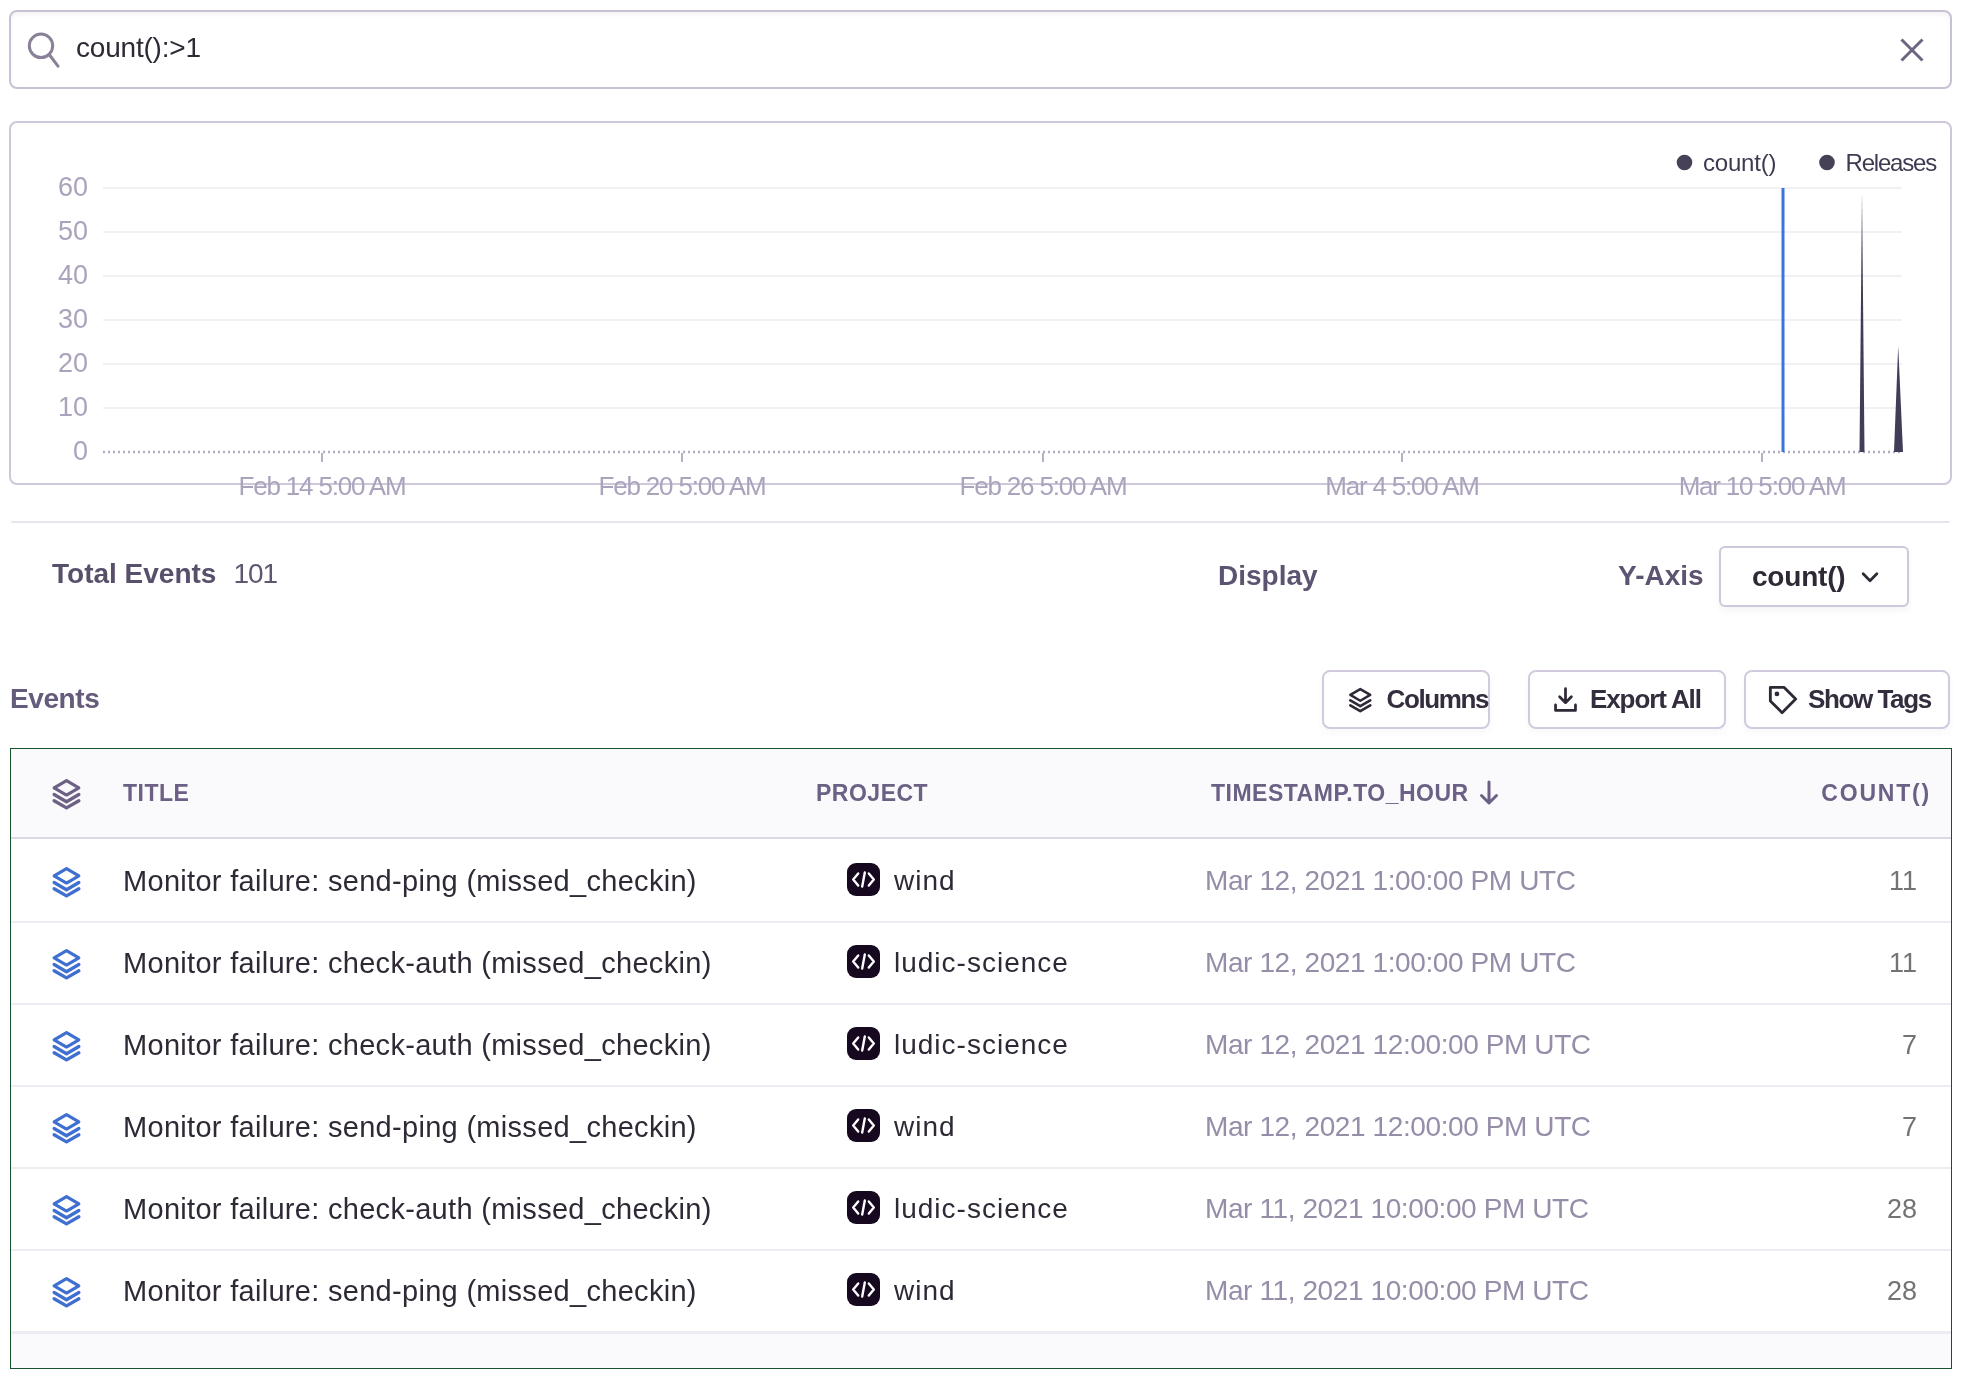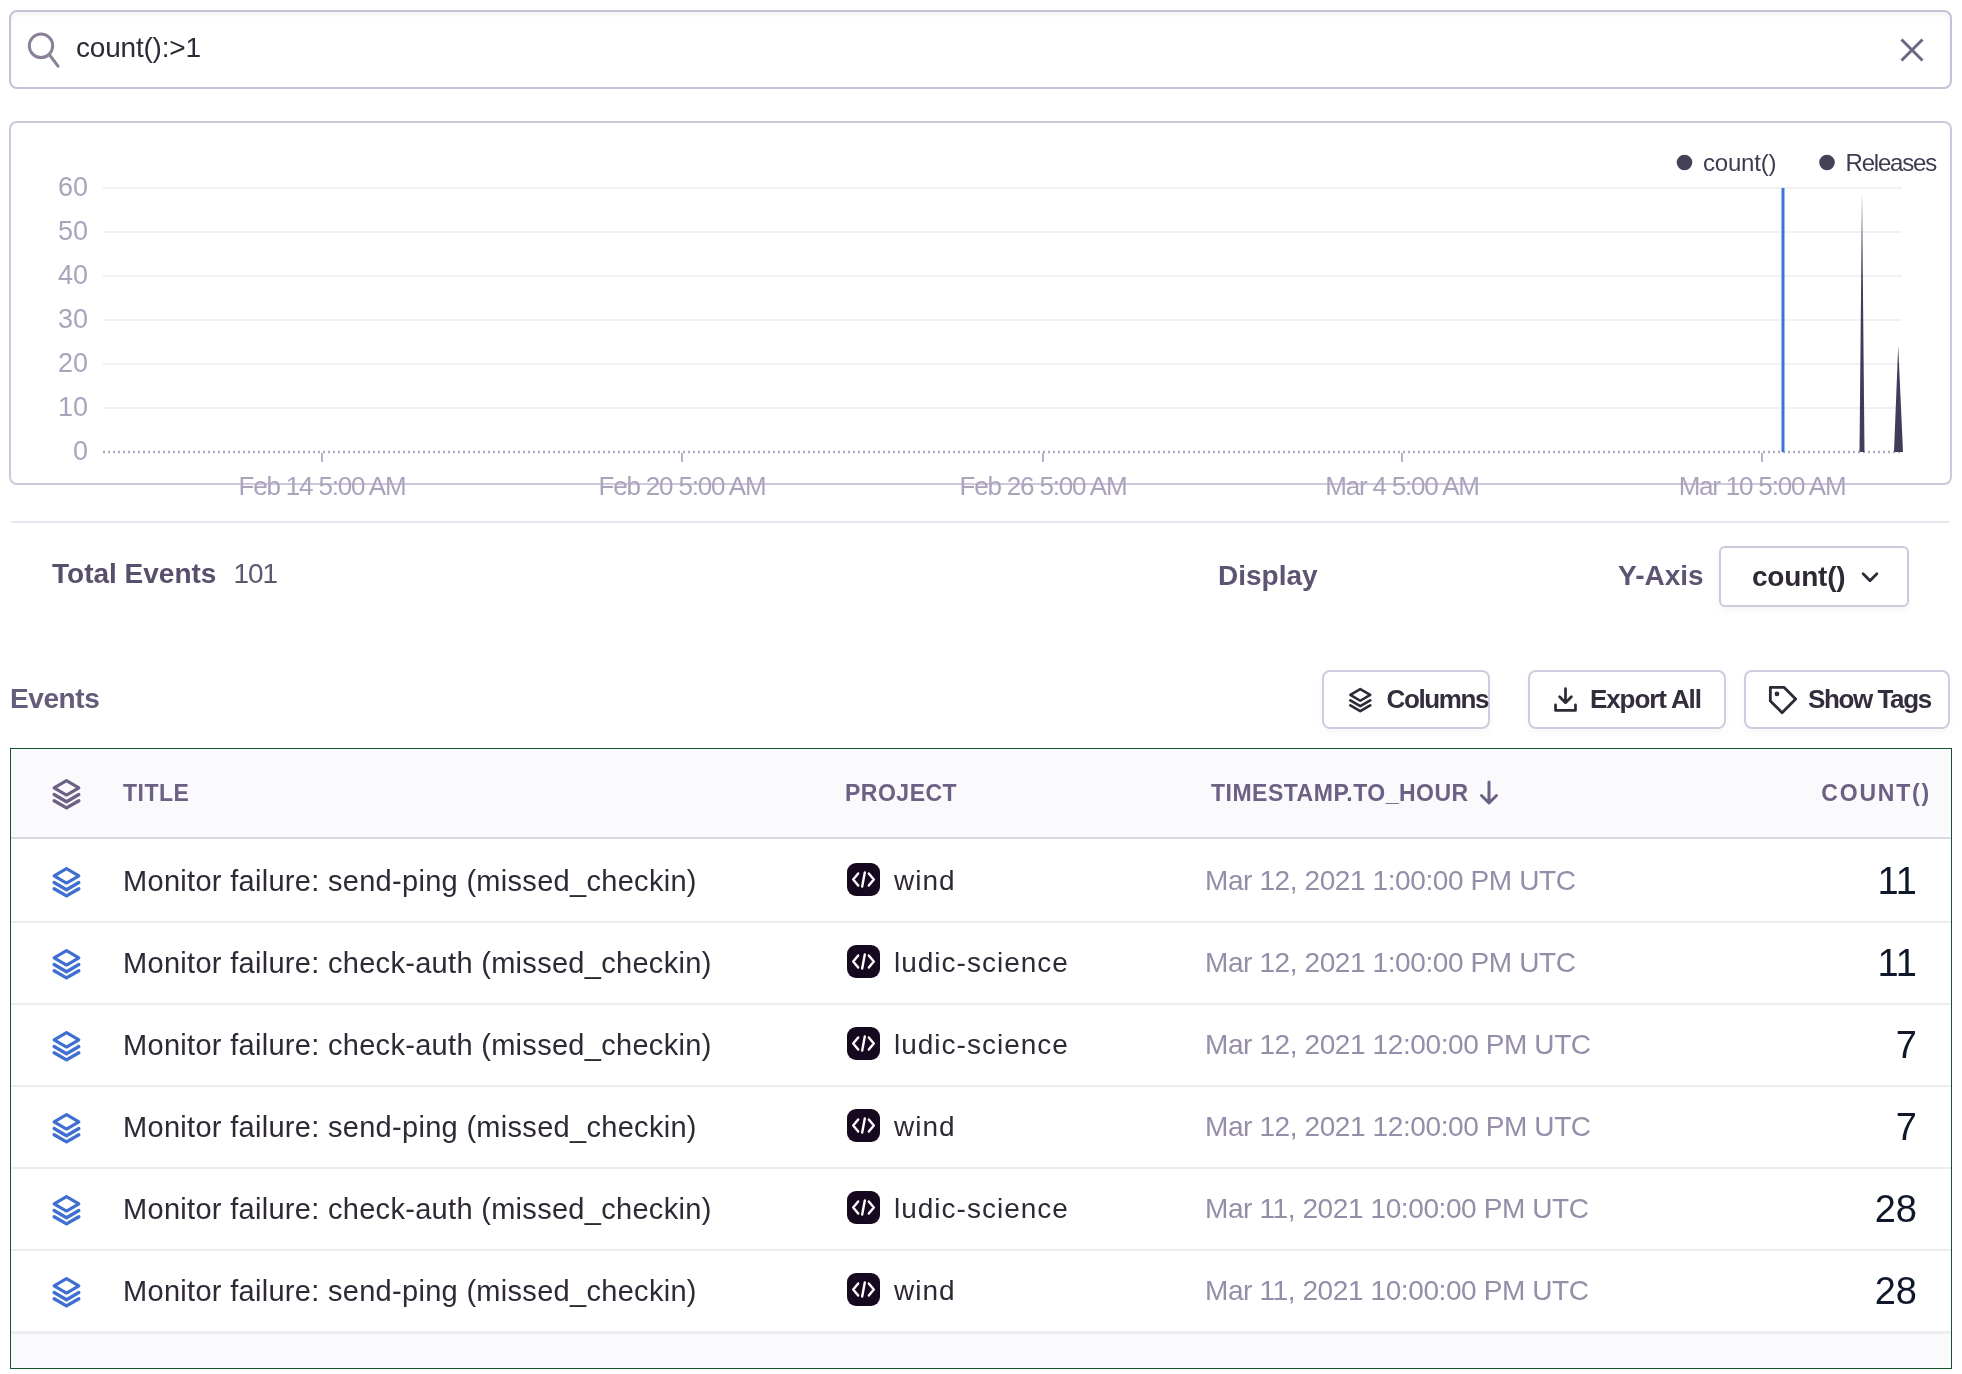--- a/index.html
+++ b/index.html
@@ -51,21 +51,21 @@
   position:absolute; left:0; right:0; top:0; height:90px; background:#faf9fb;
   border-bottom:2px solid #ddd7e4;
 }
 .hcell { position:absolute; top:0; height:88px; display:flex; align-items:center;
   font-size:23px; font-weight:bold; color:#6c6184; letter-spacing:0.5px; }
 .row { position:absolute; left:0; right:0; height:82px; border-bottom:2px solid #eeebf2; background:#fff; }
 .rcell { position:absolute; top:0; height:80px; display:flex; align-items:center; }
 .title { font-size:29px; color:#2f2936; letter-spacing:0.3px; }
 .pname { font-size:28px; color:#2f2936; letter-spacing:1px; }
 .ts { font-size:28px; color:#968da8; letter-spacing:-0.4px; }
-.cnt { font-size:38px; color:#0f172a; justify-content:flex-end; }
+.cnt { font-size:27px; color:#737373; justify-content:flex-end; }
 .proj-icon {
   width:33px; height:33px; background:#16091f; border-radius:9px; margin-right:14px; flex:none;
   display:flex; align-items:center; justify-content:center;
   position:relative; top:-2px;
 }
 #tfoot { position:absolute; left:0; right:0; bottom:0; height:36px; background:#faf9fb; border-top:2px solid #eeebf2; }
 </style>
 </head>
 <body>
 
@@ -163,21 +163,21 @@
 <div id="table" class="abs">
   <div id="thead">
     <div class="hcell" style="left:39px;">
       <svg width="33" height="33" viewBox="0 0 32 32">
         <path d="M16 3.5 L28 10.5 L16 17.5 L4 10.5 Z" fill="none" stroke="#6c6184" stroke-width="3" stroke-linejoin="round"></path>
         <path d="M4 17 L16 24 L28 17" fill="none" stroke="#6c6184" stroke-width="3.2" stroke-linejoin="round" stroke-linecap="round"></path>
         <path d="M4 23 L16 30 L28 23" fill="none" stroke="#6c6184" stroke-width="3.2" stroke-linejoin="round" stroke-linecap="round"></path>
       </svg>
     </div>
     <div class="hcell" style="left:112px;">TITLE</div>
-    <div class="hcell" style="left:834px;">PROJECT</div>
+    <div class="hcell" style="left:805px;">PROJECT</div>
     <div class="hcell" style="left:1200px;">TIMESTAMP.TO_HOUR
       <svg width="22" height="28" viewBox="0 0 22 28" style="margin-left:9px">
         <path d="M11 3 L11 23 M3.5 16.5 L11 24 L18.5 16.5" fill="none" stroke="#6c6184" stroke-width="3" stroke-linecap="round" stroke-linejoin="round"></path>
       </svg>
     </div>
     <div class="hcell" style="right:20px; letter-spacing:1.8px;">COUNT()</div>
   </div>
   <div id="rows">
   <div class="row" style="top:92px">
     <div class="rcell" style="left:39px;">

